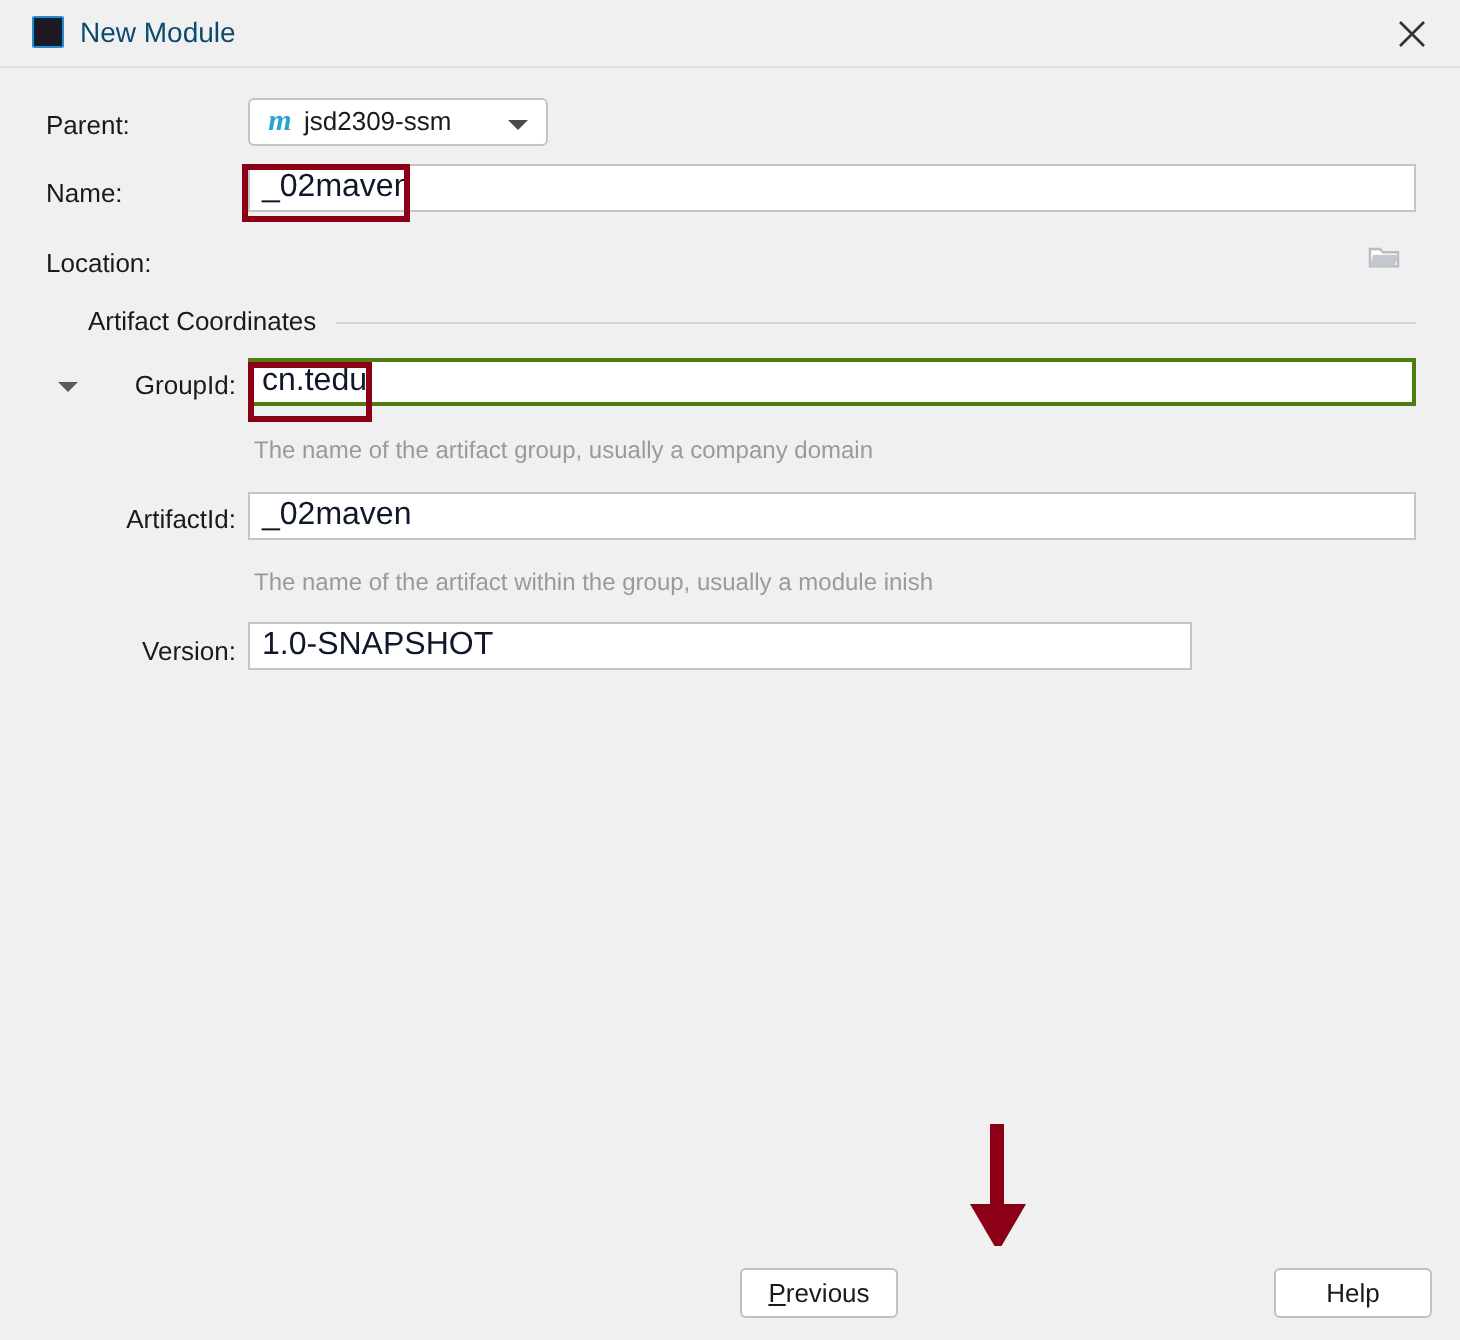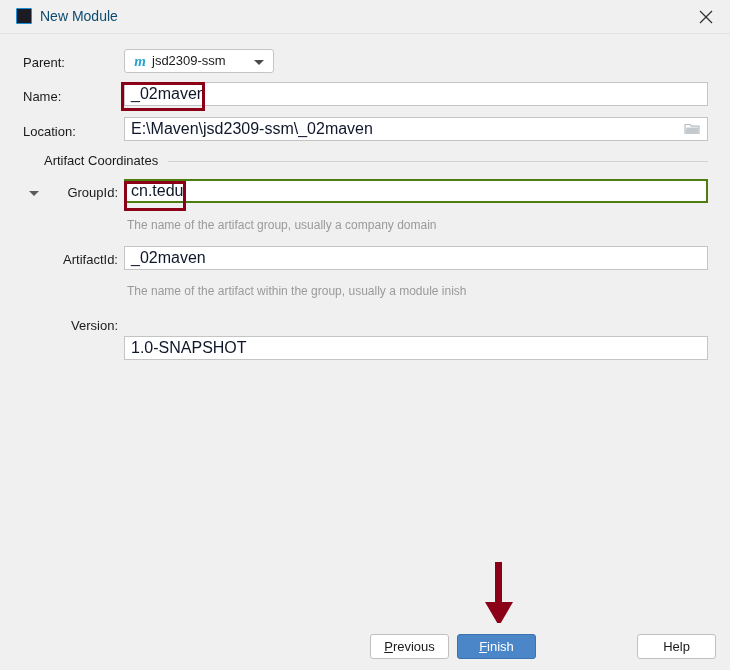--- a/index.html
+++ b/index.html
@@ -238,51 +238,49 @@
   <div class="combo" style="left:124px; top:19px; width:150px;">
     <div class="mvn-icon">m</div>
     <div class="combo-text">jsd2309-ssm</div>
     <div class="chev"></div>
   </div>
 
   <div class="lbl" style="left:23px; top:59px;">Name:</div>
   <div class="field" style="left:124px; top:52px; width:584px;">_02maven</div>
 
   <div class="lbl" style="left:23px; top:94px;">Location:</div>
-  <div class="field" style="left:124px; top:87px; width:584px;">E:\Maven\jsd2309-ssm\_02maven</div>
   <div class="folder-ic" style="left:684px; top:92px;">
     <svg width="16" height="13" viewBox="0 0 16 13" aria-hidden="true">
       <path d="M1 2.5 h5 l1.4 1.6 H15 v7 H1 z" fill="#ffffff" stroke="#b6bcc2" stroke-width="1.2"></path>
       <path d="M2.6 5.4 H15.2 L13.4 11.1 H1 z" fill="#c3c9cf"></path>
     </svg>
   </div>
 
   <div class="section-tri" style="left:29px; top:161px;"></div>
   <div class="section-title" style="left:44px; top:123px;">Artifact Coordinates</div>
   <div class="section-line" style="left:168px; top:131px; width:540px;"></div>
 
   <div class="lbl right" style="left:18px; top:155px; width:100px;">GroupId:</div>
   <div class="field focused" style="left:124px; top:149px; width:584px;">cn.tedu</div>
   <div class="hint" style="left:127px; top:188px;">The name of the artifact group, usually a company domain</div>
 
   <div class="lbl right" style="left:18px; top:222px; width:100px;">ArtifactId:</div>
   <div class="field" style="left:124px; top:216px; width:584px;">_02maven</div>
   <div class="hint" style="left:127px; top:254px;">The name of the artifact within the group, usually a module inish</div>
 
   <div class="lbl right" style="left:18px; top:288px; width:100px;">Version:</div>
-  <div class="field" style="left:124px; top:281px; width:584px;margin-top:25px;">1.0-SNAPSHOT</div>
+  <div class="field" style="left:124px; top:281px; width:472px;">1.0-SNAPSHOT</div>
 </div>
 
 <div class="anno-box" style="left:121px; top:82px; width:84px; height:29px;"></div>
 <div class="anno-box" style="left:124px; top:181px; width:62px; height:30px;"></div>
 
 <div class="anno-arrow" style="left:478px; top:560px;">
   <svg width="42" height="68" viewBox="0 0 42 68" aria-hidden="true">
     <rect x="17" y="2" width="7" height="44" fill="#8B0016"></rect>
     <polygon points="7,42 35,42 21,66" fill="#8B0016"></polygon>
   </svg>
 </div>
 
 <div class="btnbar">
   <button class="btn" style="left:370px; width:79px;"><u>P</u><span>revious</span></button>
-  <button class="btn primary" style="left:457px; width:79px;"><u>F</u><span>inish</span></button>
   <button class="btn" style="left:637px; width:79px;">Help</button>
 </div>
 
 </body></html>

